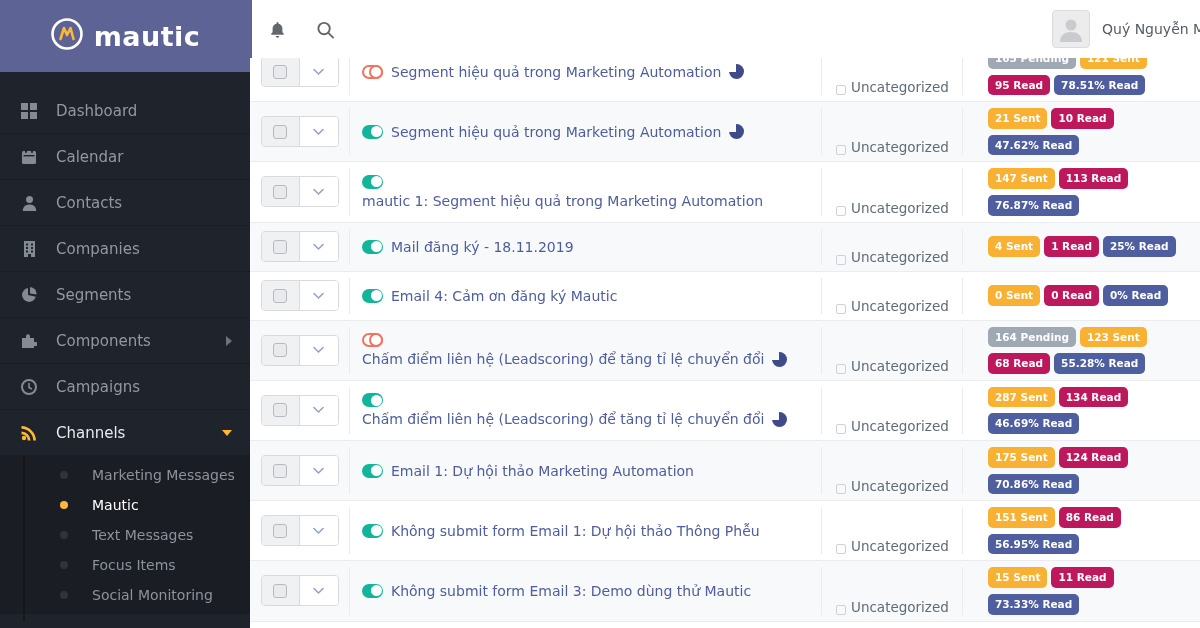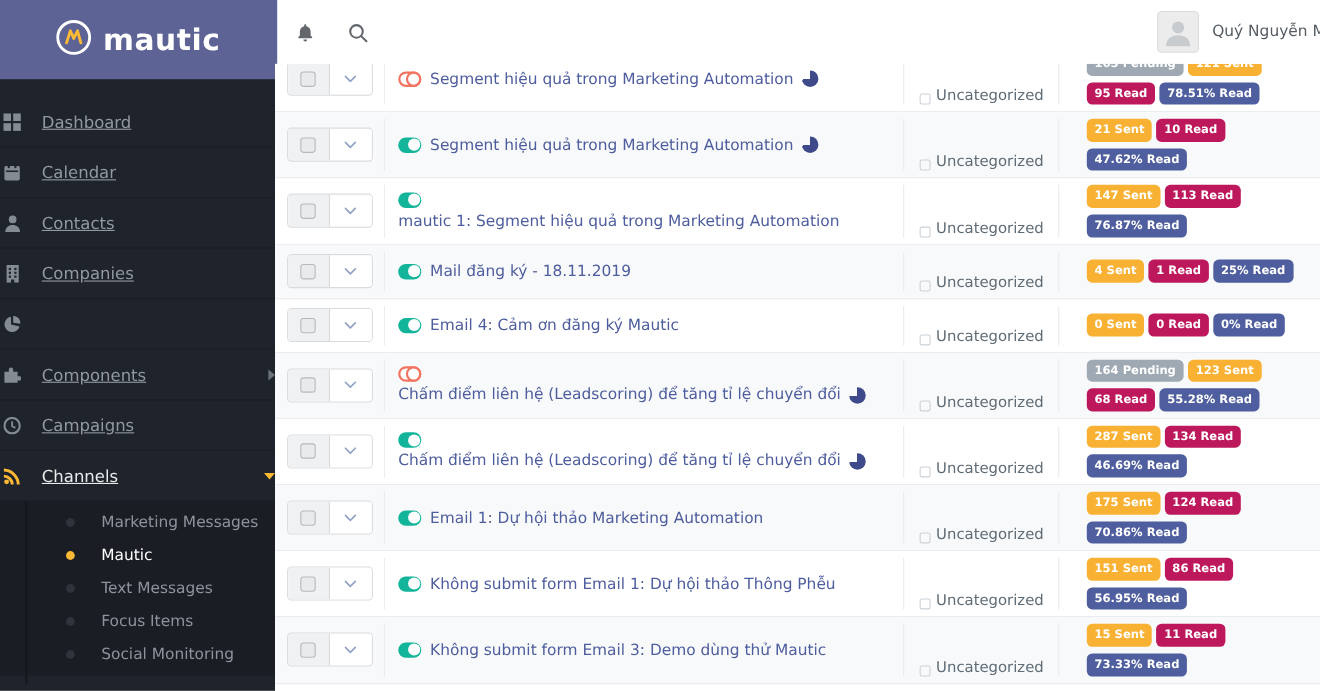--- a/index.html
+++ b/index.html
@@ -6,22 +6,22 @@
   html,body { width:1200px; height:628px; overflow:hidden;
     font-family:"DejaVu Sans","Liberation Sans",sans-serif; background:#fff; }
 
   
   .sidebar { position:absolute; left:0; top:0; width:250px; height:628px;
     background:#1f232b; z-index:30; }
   .brand { height:72px; background:#5d6394; display:flex; align-items:center;
     justify-content:center; gap:10px; }
   .brand-word { color:#fff; font-size:27px; font-weight:bold; letter-spacing:.5px; }
   .nav { padding-top:16px; }
-  .nav-item { height:46px; display:flex; align-items:center; padding:0 0;
-    color:#9298a1; font-size:15px; cursor:pointer; border-bottom:1px solid rgba(0,0,0,.18);text-decoration:underline; }
+  .nav-item { height:46px; display:flex; align-items:center; padding:0 18px;
+    color:#9298a1; font-size:15px; cursor:pointer; border-bottom:1px solid rgba(0,0,0,.18); }
   .nav-item .nicon { width:22px; display:flex; justify-content:center; margin-right:16px; }
   .nav-item .nlabel { flex:1; }
   .nav-item.active { color:#e8eaec; }
   .caret-right { width:0; height:0; border-top:5px solid transparent;
     border-bottom:5px solid transparent; border-left:6px solid #6d737c; }
   .caret-down { width:0; height:0; border-left:5px solid transparent;
     border-right:5px solid transparent; border-top:6px solid #fdb933; }
   .submenu { background:rgba(0,0,0,.16); position:relative; padding:4px 0; }
   .submenu:before { content:""; position:absolute; left:23px; top:0; bottom:-8px;
     width:2px; background:#15171c; }
@@ -151,20 +151,21 @@
       </span>
       <span class="nlabel">Companies</span>
     </div>
     <div class="nav-item">
       <span class="nicon">
         <svg width="16" height="16" viewBox="0 0 16 16" fill="#858b93">
           <path d="M7 1 A7 7 0 1 0 14.8 9.8 L7 8 Z"></path>
           <path d="M9 0 A7 7 0 0 1 15.6 7.4 L9 6.5 Z"></path>
         </svg>
       </span>
+      <span class="nlabel">Segments</span>
     </div>
     <div class="nav-item">
       <span class="nicon">
         <svg width="16" height="16" viewBox="0 0 16 16" fill="#858b93">
           <path d="M1 6h4V4.2a2 2 0 1 1 4 0V6h4v4h1.8a2 2 0 1 1 0 4H13v2H1z" transform="translate(0,-1)"></path>
         </svg>
       </span>
       <span class="nlabel">Components</span>
       <span class="caret-right"></span>
     </div>

